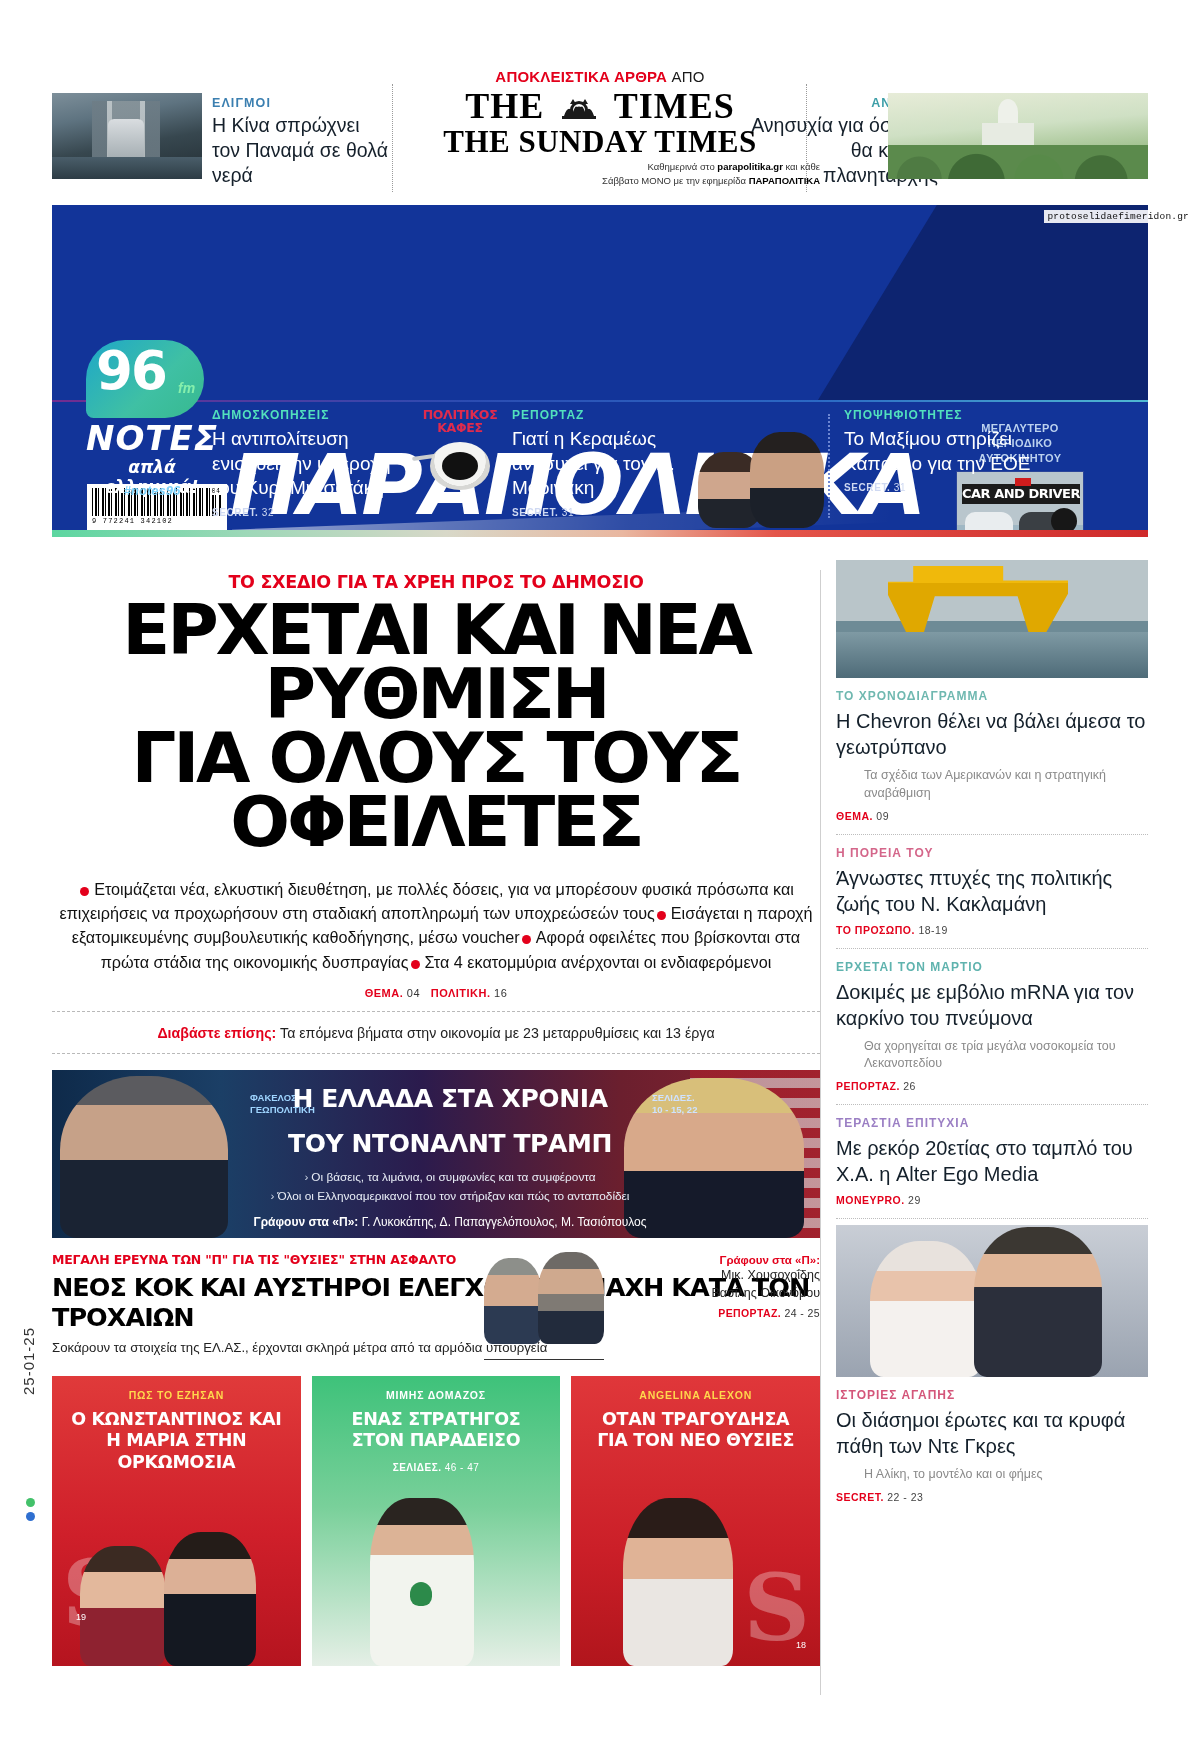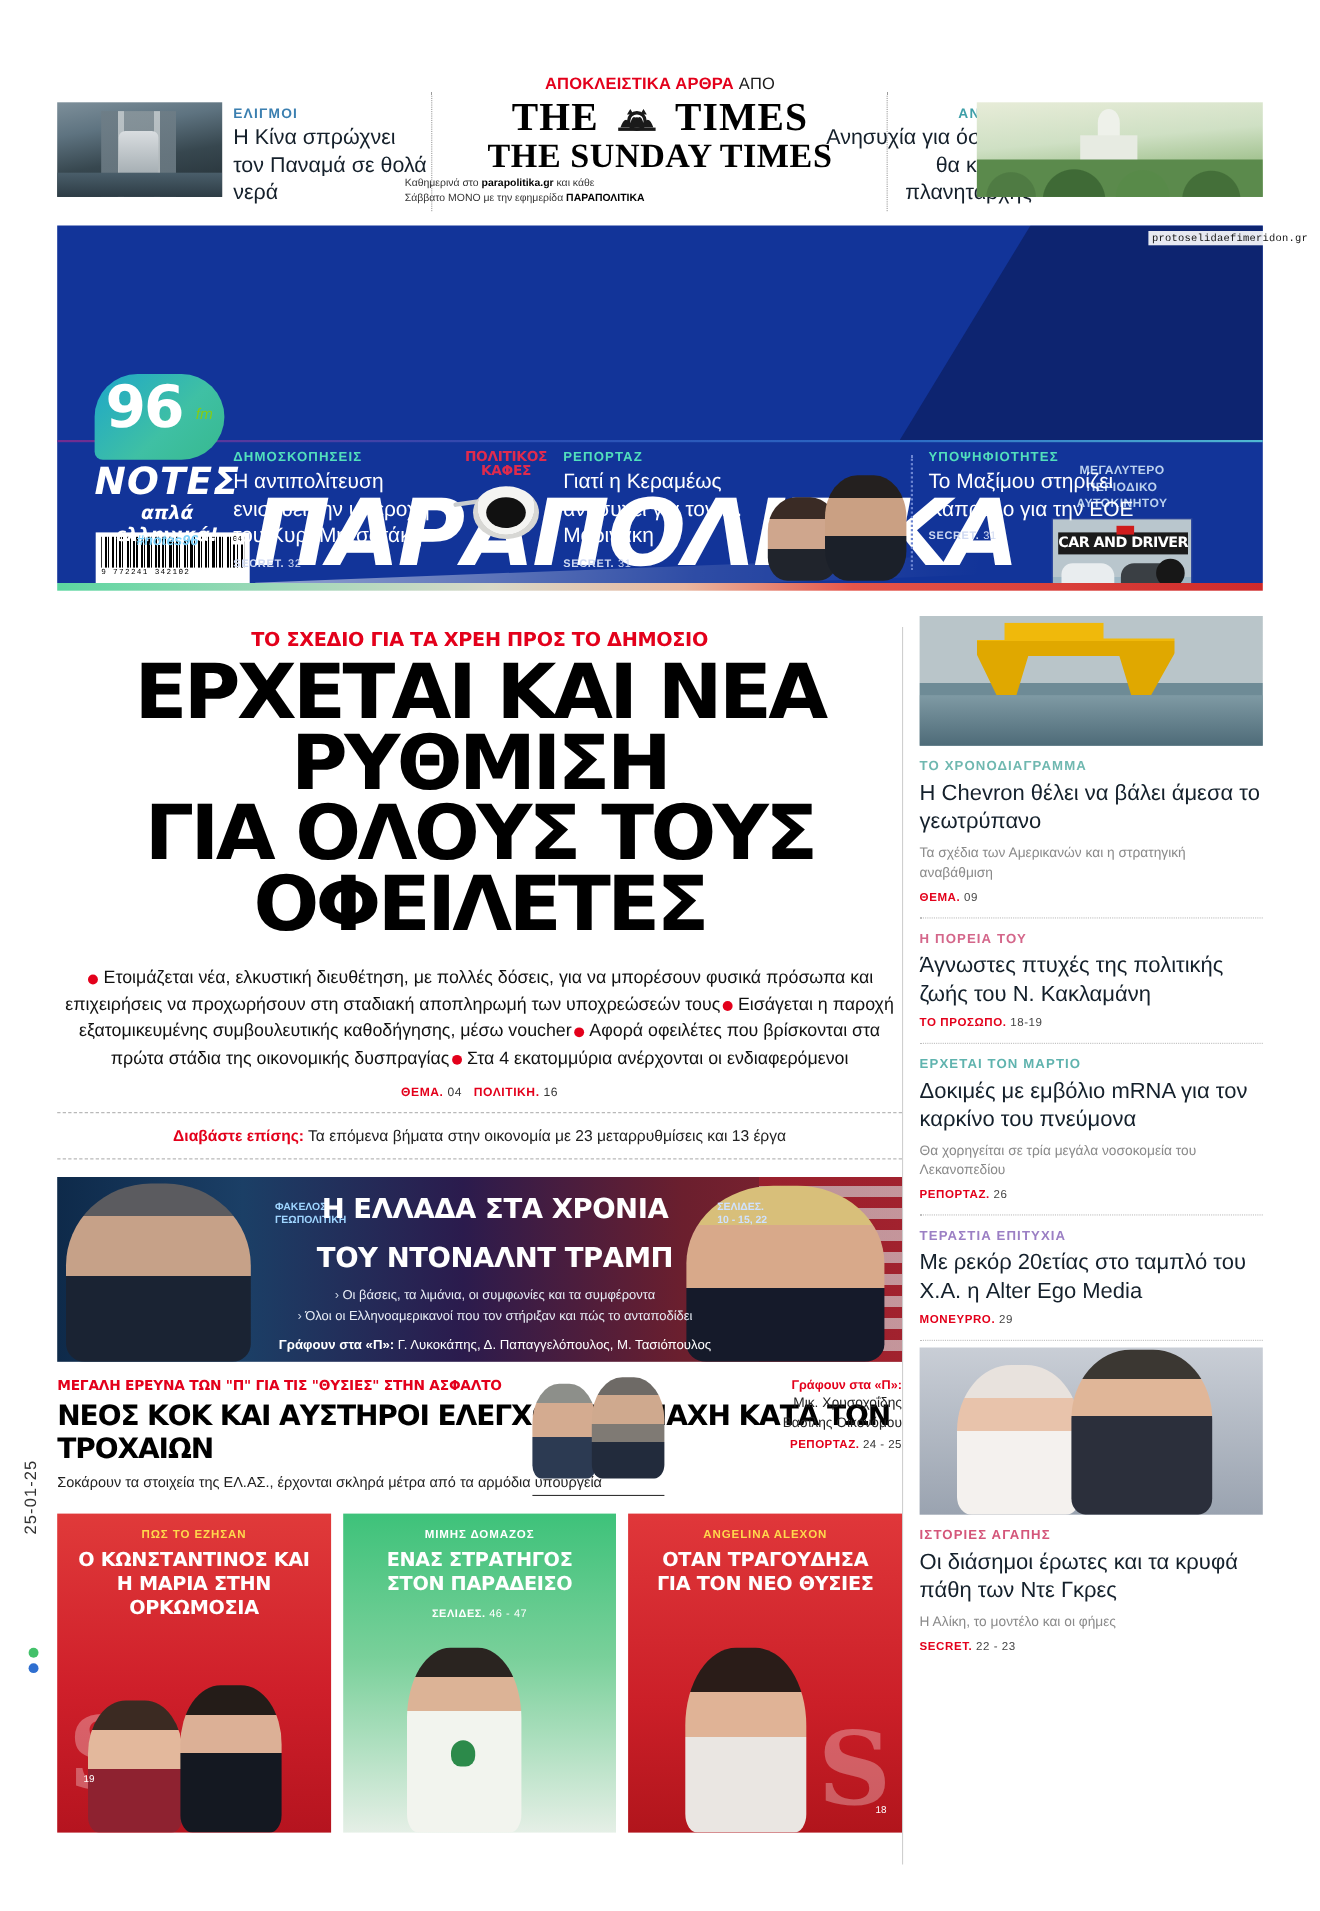--- a/index.html
+++ b/index.html
@@ -26,21 +26,21 @@
   .times-logo {
     position: absolute; left: 400px; top: 88px; width: 400px; text-align: center;
     font-family: "Liberation Serif", serif;
   }
   .times-line1 { font-size: 36px; font-weight: bold; letter-spacing: 1px; line-height: 1; position: relative; }
   .times-line2 { font-size: 31px; font-weight: bold; letter-spacing: .5px; line-height: 1.15; }
   .times-crest {
     display: inline-block; width: 42px; height: 26px; vertical-align: -4px; margin: 0 4px;
   }
   .times-sub {
-    position: absolute; left: 368px; top: 160px; width: 440px; text-align: left;
+    position: absolute; left: 380px; top: 160px; width: 440px; text-align: right;
     font-size: 9.5px; color: #333; line-height: 1.45;
   }
   .times-sub b { color: #000; }
   .tb-divider {
     position: absolute; top: 84px; height: 108px; width: 0;
     border-left: 1px dotted #9a9a9a;
   }
   .tb-left-img {
     position: absolute; left: 52px; top: 93px; width: 150px; height: 86px;
     background: linear-gradient(170deg,#7d8f9a 0%,#5e7380 28%,#37474f 58%,#222d33 100%);
@@ -181,22 +181,22 @@
     position: absolute; left: 12px; top: 0; width: 118px; height: 78px;
     background: linear-gradient(135deg,#1ea7c9 0%, #3fc0a4 58%, #37b98f 100%);
     border-radius: 52px 52px 52px 10px;
   }
   .mh-96 .num {
     position: absolute; left: 22px; top: 4px;
     font-size: 53px; font-weight: bold; color: #fff; font-family:"DejaVu Sans", sans-serif;
     letter-spacing: -2px; line-height: 1;
   }
   .mh-96 .fm {
-    position: absolute; left: 104px; top: 28px; color:#84cc16;
-    font-size: 14px; font-style: italic; font-weight: normal;
+    position: absolute; left: 104px; top: 40px; color:#86efac;
+    font-size: 14px; font-style: italic; font-weight: bold;
   }
   .mh-96 .notes {
     position: absolute; left: 6px; top: 78px; width: 144px; text-align: center;
     color: #fff; font-size: 34px; font-weight: bold; font-style: italic;
     font-family:"DejaVu Sans", sans-serif; letter-spacing: 1px;
   }
   .mh-96 .tag {
     position: absolute; left: 6px; top: 117px; width: 144px; text-align: center;
     color: #fff; font-size: 17px; font-style: italic; font-weight: bold;
     font-family:"DejaVu Sans", sans-serif;
@@ -441,21 +441,21 @@
     font-size: 12px; font-weight: bold; letter-spacing: 1px; color:#6fb8b0; margin-bottom: 5px;
   }
   .sb-kicker.pink { color:#d4668a; }
   .sb-kicker.teal2 { color:#5fb3ae; }
   .sb-kicker.purple { color:#9b7fc4; }
   .sb-kicker.red { color:#d4567a; }
   .sb-head {
     font-size: 20px; color:#14202b; line-height: 1.3; font-weight: 300;
   }
   .sb-sub {
-    margin-top: 7px; font-size: 12.5px; color:#8a8a8a; line-height: 1.42;
+    margin-top: 7px; font-size: 12.5px; color:#8a8a8a; line-height: 1.42; margin-left: 28px;
   }
   .sb-ref {
     margin-top: 7px; font-size: 10.5px; color:#e3001b; font-weight: bold; letter-spacing: .5px;
   }
   .sb-ref .n { color:#444; font-weight: normal; }
   .sb-dots { border-top: 1px dotted #bdbdbd; height: 0; }
   .sb-photo2 {
     width: 312px; height: 152px; overflow: hidden; position: relative; margin-top: 6px;
     background: linear-gradient(180deg,#c9ced6 0%, #9aa3b0 100%);
   }

